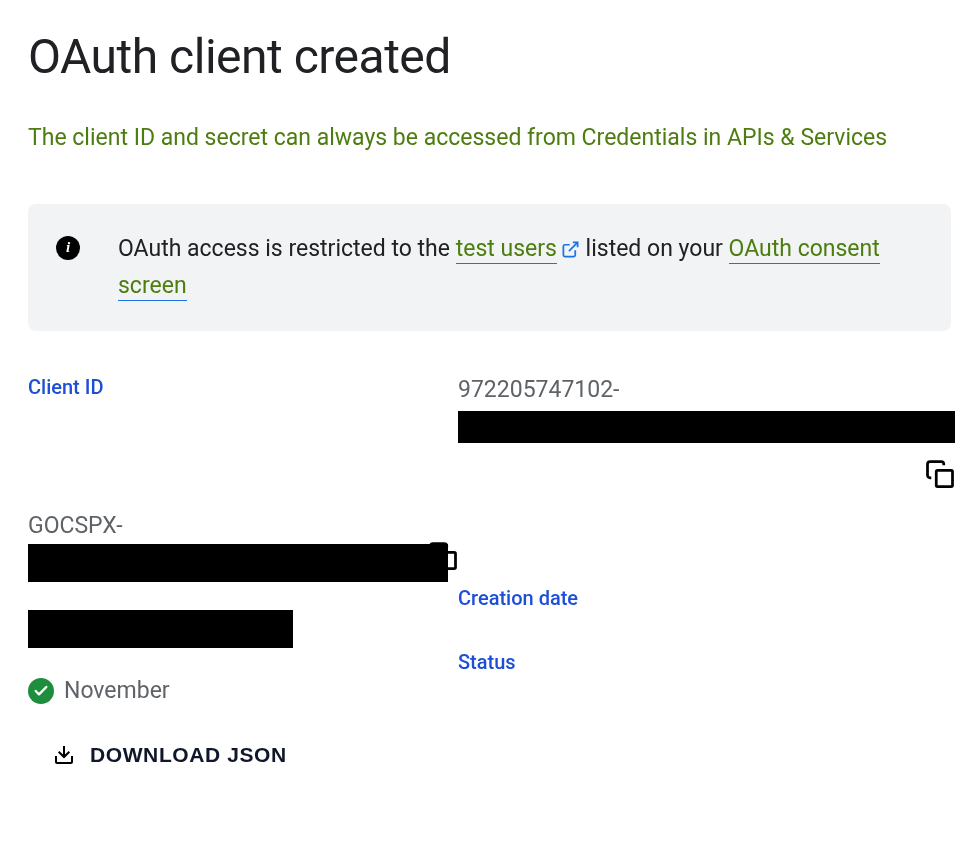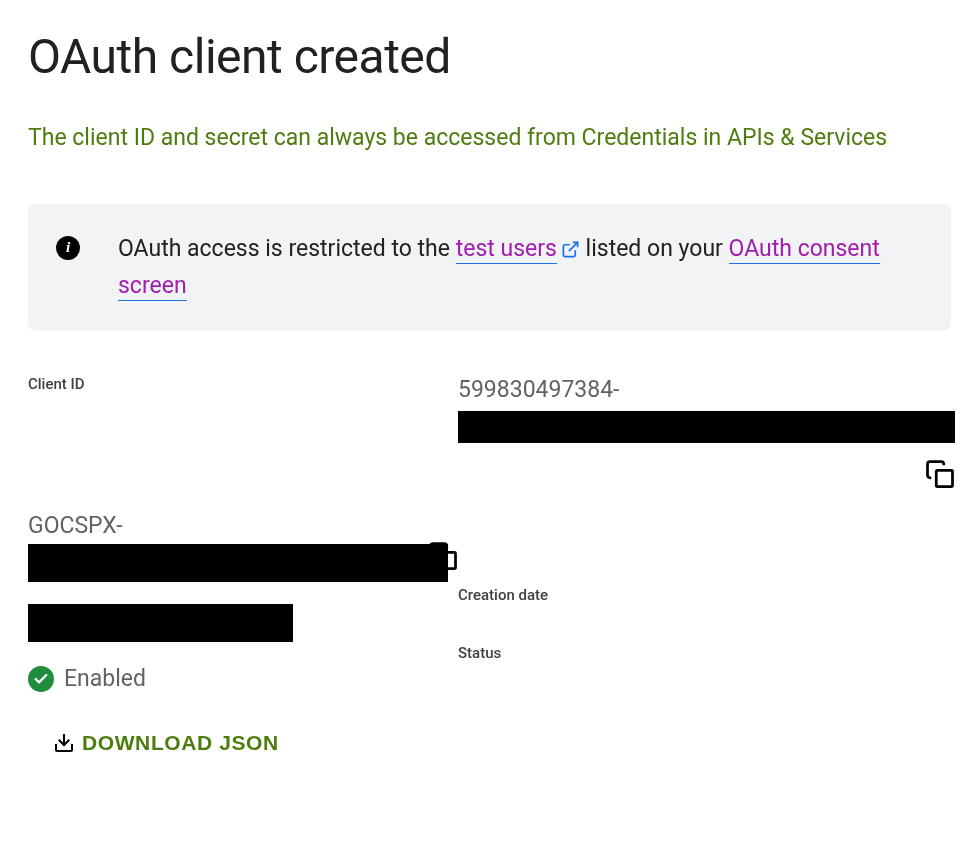--- a/index.html
+++ b/index.html
@@ -50,41 +50,41 @@
       font-size: 15px;
       font-family: Georgia, serif;
       font-style: italic;
     }
     .info-text {
       font-size: 23px;
       line-height: 1.65;
       color: #202124;
     }
     .link {
-      color: #a21caf;
+      color: #4d7c0f;
       text-decoration: none;
       border-bottom: 1.5px solid #1a73e8;
       padding-bottom: 1px;
     }
     .external-icon {
       display: inline-block;
       vertical-align: middle;
       margin-left: 4px;
     }
     .external-icon svg { display: block; }
     .details {
       display: grid;
       grid-template-columns: 430px 1fr;
       row-gap: 0;
       align-items: start;
     }
     .detail-label {
-      font-size: 15px;
+      font-size: 20px;
       font-weight: 500;
-      color: #404040;
+      color: #1d4ed8;
       padding-top: 2px;
     }
     .detail-value {
       font-size: 23px;
       color: #5f6368;
       position: relative;
       line-height: 1.45;
     }
     .detail-value .value-text {
       display: block;
@@ -119,25 +119,25 @@
       display: flex;
       align-items: center;
       justify-content: center;
     }
     .check-circle svg { display:block; }
     .download-btn {
       margin-top: 28px;
       margin-left: 20px;
       display: inline-flex;
       align-items: center;
-      gap: 6px;
+      gap: 14px;
       font-size: 21px;
       font-weight: 600;
       letter-spacing: 0.6px;
-      color: #4d7c0f;
+      color: #0f172a;
       background: none;
       border: none;
       cursor: pointer;
       padding: 8px 4px;
     }
     .download-icon svg { display:block; }
     .client-id-copy { top: 86px; }
     .client-secret-copy { top: 32px; }
     .cd-wrap { display:flex; align-items:center; flex-wrap:nowrap;}
   </style>
@@ -158,21 +158,21 @@
           <polyline points="15 3 21 3 21 9"></polyline>
           <line x1="10" y1="14" x2="21" y2="3"></line>
         </svg></span><span> listed on your </span><a href="#" class="link">OAuth consent screen</a>
   </div>
 </div>
 
 <div class="details">
 
   <div class="detail-label">Client ID</div>
   <div class="detail-value">
-    <span class="value-text">599830497384-</span>
+    <span class="value-text">972205747102-</span>
     <span class="redact-bar redact-full"></span>
     <span class="copy-icon client-id-copy">
       <svg width="30" height="30" viewBox="0 0 24 24" fill="none" stroke="#000" stroke-width="2.2">
           <rect x="9" y="9" width="13" height="13" rx="1"></rect>
           <path d="M5 15H4a2 2 0 0 1-2-2V4a2 2 0 0 1 2-2h9a2 2 0 0 1 2 2v1"></path>
         </svg>
     </span>
   </div>
 
   <div class="spacer-big"></div>
@@ -203,21 +203,21 @@
   <div class="spacer-small"></div>
 
   <div class="detail-label">Status</div>
   <div class="detail-value">
     <div class="status-val">
       <span class="check-circle">
         <svg width="16" height="16" viewBox="0 0 24 24" fill="none" stroke="#fff" stroke-width="3.5" stroke-linecap="round" stroke-linejoin="round">
             <polyline points="20 6 9 17 4 12"></polyline>
           </svg>
       </span>
-      <span>Enabled</span>
+      <span>November</span>
     </div>
   </div>
 
 </div>
 
 <button class="download-btn">
   <span class="download-icon">
     <svg width="24" height="24" viewBox="0 0 24 24" fill="#000">
         <path d="M19 13v6H5v-6H3v6c0 1.1.9 2 2 2h14c1.1 0 2-.9 2-2v-6h-2z"></path>
         <path d="M13 3h-2v8.59L7.41 8 6 9.41l6 6 6-6L16.59 8 13 11.59V3z"></path>

